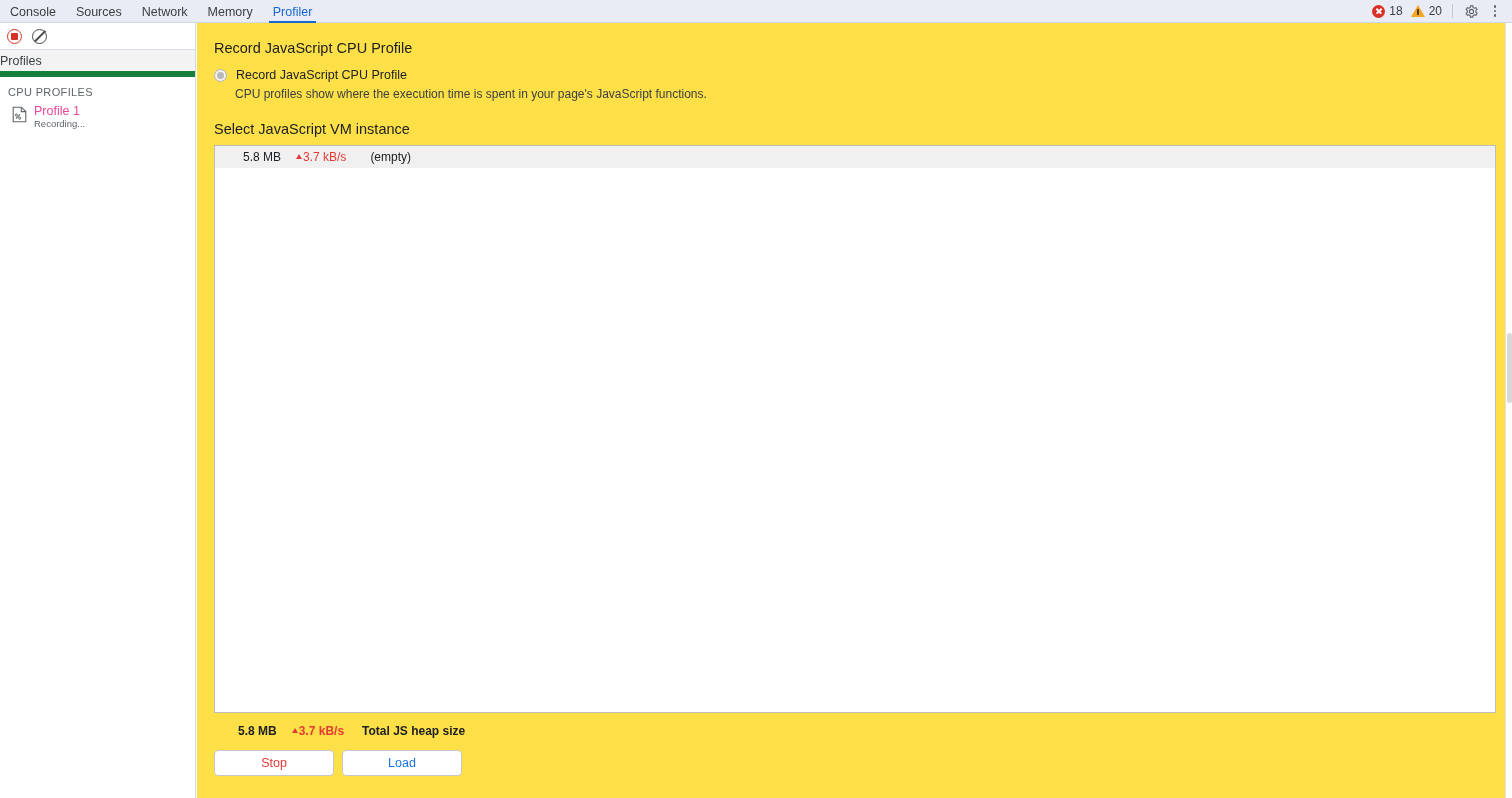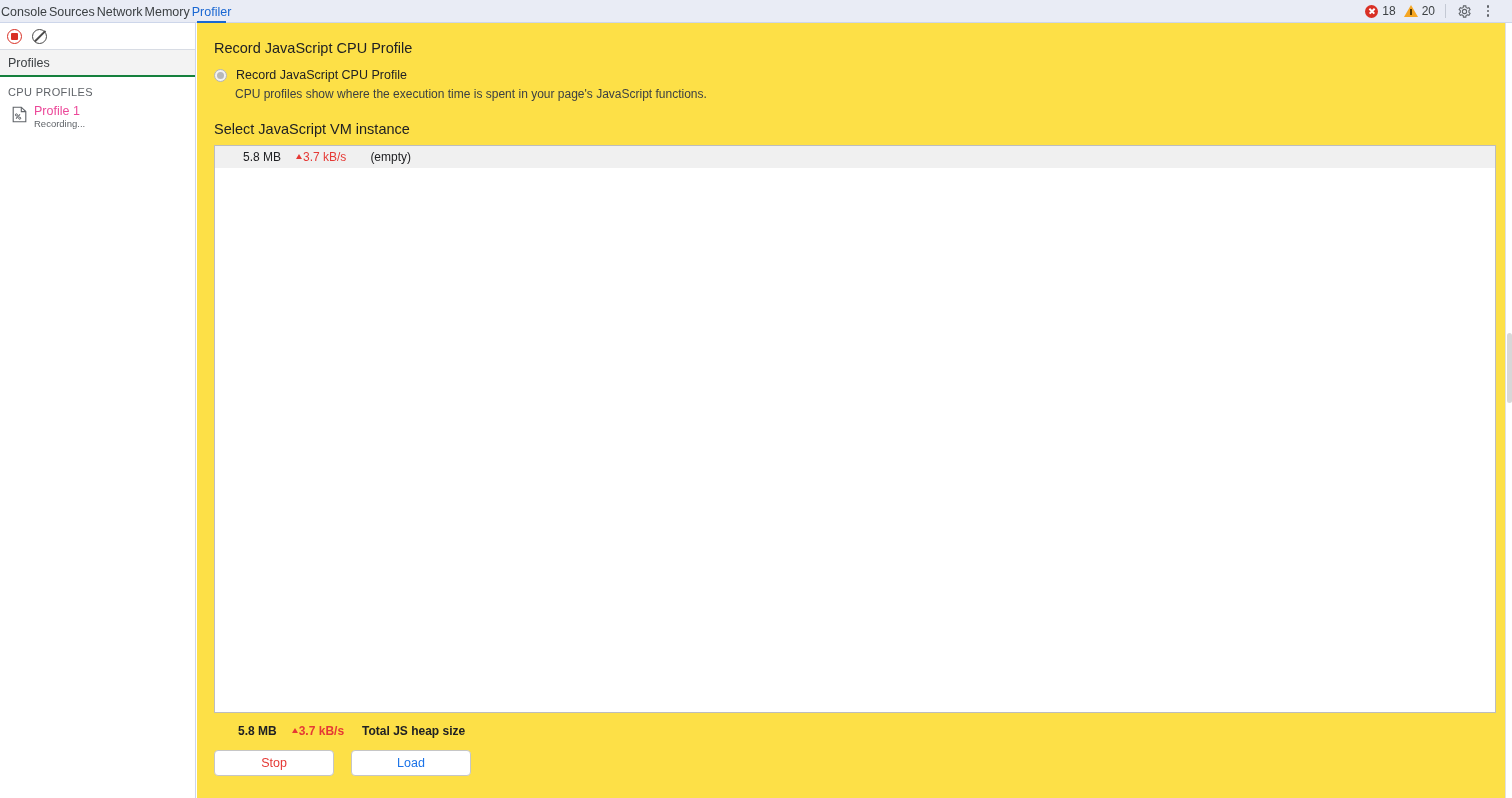--- a/index.html
+++ b/index.html
@@ -17,37 +17,37 @@
     position: absolute; top: 0; left: 0;
     width: 1512px; height: 23px;
     background: #e9ecf5;
     border-bottom: 1px solid #cdd6ea;
     display: flex; align-items: stretch;
   }
   .tabs { display: flex; align-items: stretch; height: 23px; }
   .tab {
     position: relative;
     display: flex; align-items: center;
-    padding: 0 1px;
+    padding: 0 10px;
     font-size: 12.5px;
     color: #3c4043;
     cursor: default;
     white-space: nowrap;
   }
   .tab.active { color: #1967d2; }
   .tab.active::after {
     content: "";
     position: absolute;
     left: 6px; right: 6px; bottom: 0;
     height: 2px; background: #1967d2;
   }
   .tabbar-right {
     margin-left: auto;
     display: flex; align-items: center;
-    padding-right: 13px; gap: 2px;
+    padding-right: 6px; gap: 2px;
   }
   .counter {
     display: flex; align-items: center; gap: 4px;
     font-size: 12px; color: #3c4043;
     padding: 0 3px;
   }
   .err-dot {
     width: 13px; height: 13px; border-radius: 50%;
     background: #d93025; position: relative; flex: none;
   }
@@ -107,23 +107,23 @@
   }
   .ban::after {
     content: ""; position: absolute;
     left: 50%; top: 50%;
     width: 15px; height: 1.6px; background: #4a4a4a;
     transform: translate(-50%,-50%) rotate(-45deg);
   }
   .profiles-head {
     height: 27px;
     background: #f3f3f3;
-    border-bottom: 2px solid #15803d;
-    display: flex; align-items: center;
-    padding-left: 8px;
+    border-bottom: 6px solid #15803d;
+    display: flex; align-items: center;
+    padding-left: 0;
     font-size: 12.5px; color: #3c4043;
   }
   .section-label {
     padding: 9px 0 4px 8px;
     font-size: 11px;
     letter-spacing: .35px;
     color: #5f6368;
   }
   .profile-item {
     display: flex; align-items: flex-start;
@@ -199,21 +199,21 @@
 
   .footer-stats {
     display: flex; align-items: center;
     margin: 11px 0 0 17px;
     padding-left: 24px;
   }
   .footer-stats .stat-size { font-weight: bold; }
   .footer-stats .stat-rate { font-weight: bold; }
   .footer-label { font-size: 12px; font-weight: bold; color: #202124; margin-left: 18px; }
 
-  .btn-row { display: flex; margin: 12px 0 8px 17px; gap: 17px; }
+  .btn-row { display: flex; margin: 12px 0 8px 17px; gap: 8px; }
   .btn {
     width: 120px; height: 26px;
     border: 1px solid #c6c6c6;
     border-radius: 4px;
     background: #fff;
     font-size: 12.5px;
     font-family: "Liberation Sans", sans-serif;
     display: flex; align-items: center; justify-content: center;
     cursor: default;
   }

